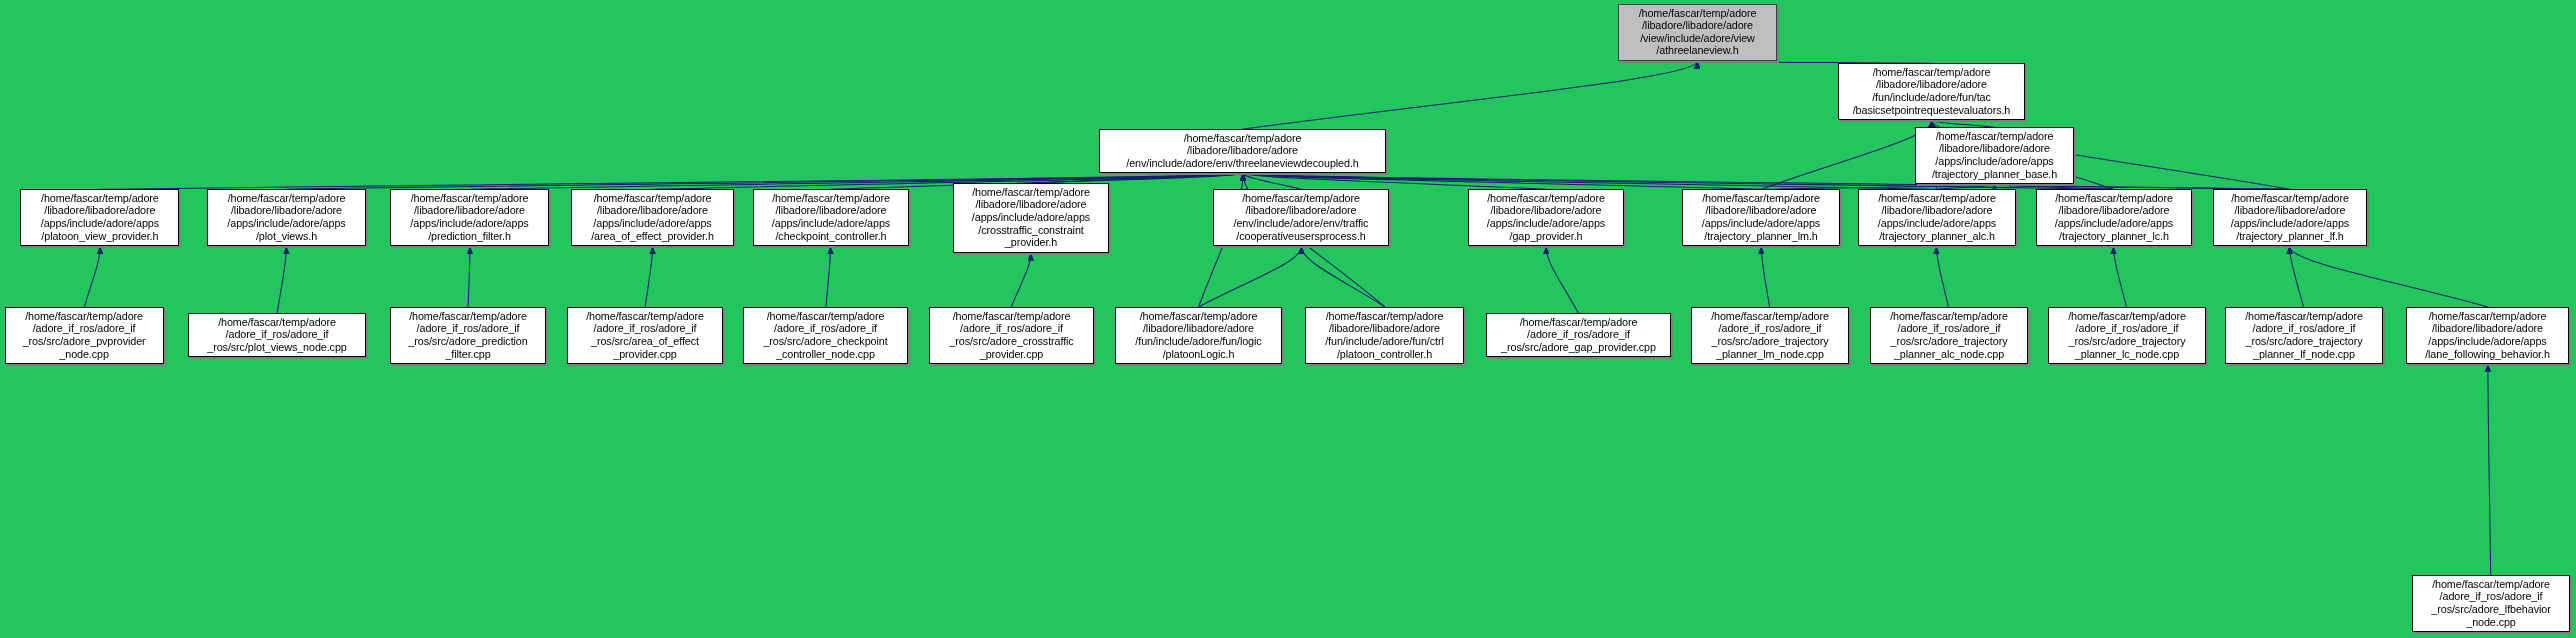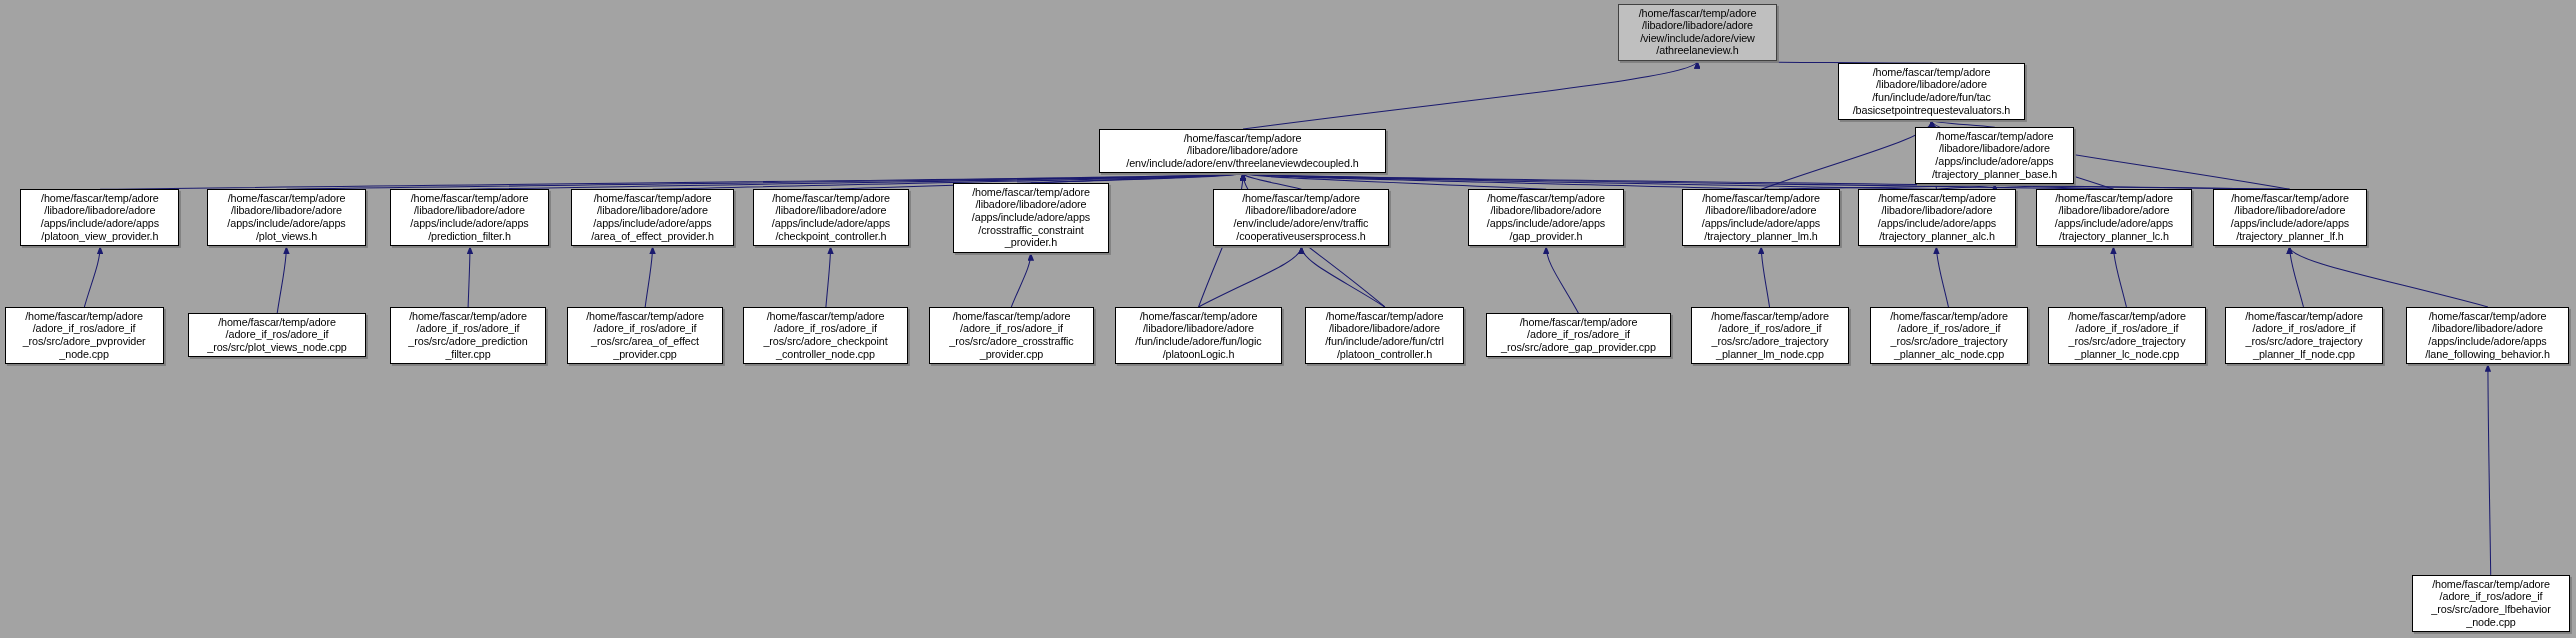--- a/index.html
+++ b/index.html
@@ -5,21 +5,21 @@
 <style>
   html, body {
     margin: 0;
     padding: 0;
     background: #ffffff;
   }
   #canvas {
     position: relative;
     width: 2576px;
     height: 639px;
-    background: #a3a3a3;
+    background: #22c55e;
     font-family: "Liberation Sans", sans-serif;
     overflow: hidden;
   }
   #edges {
     position: absolute;
     left: 0;
     top: 0;
     width: 2576px;
     height: 639px;
     pointer-events: none;

